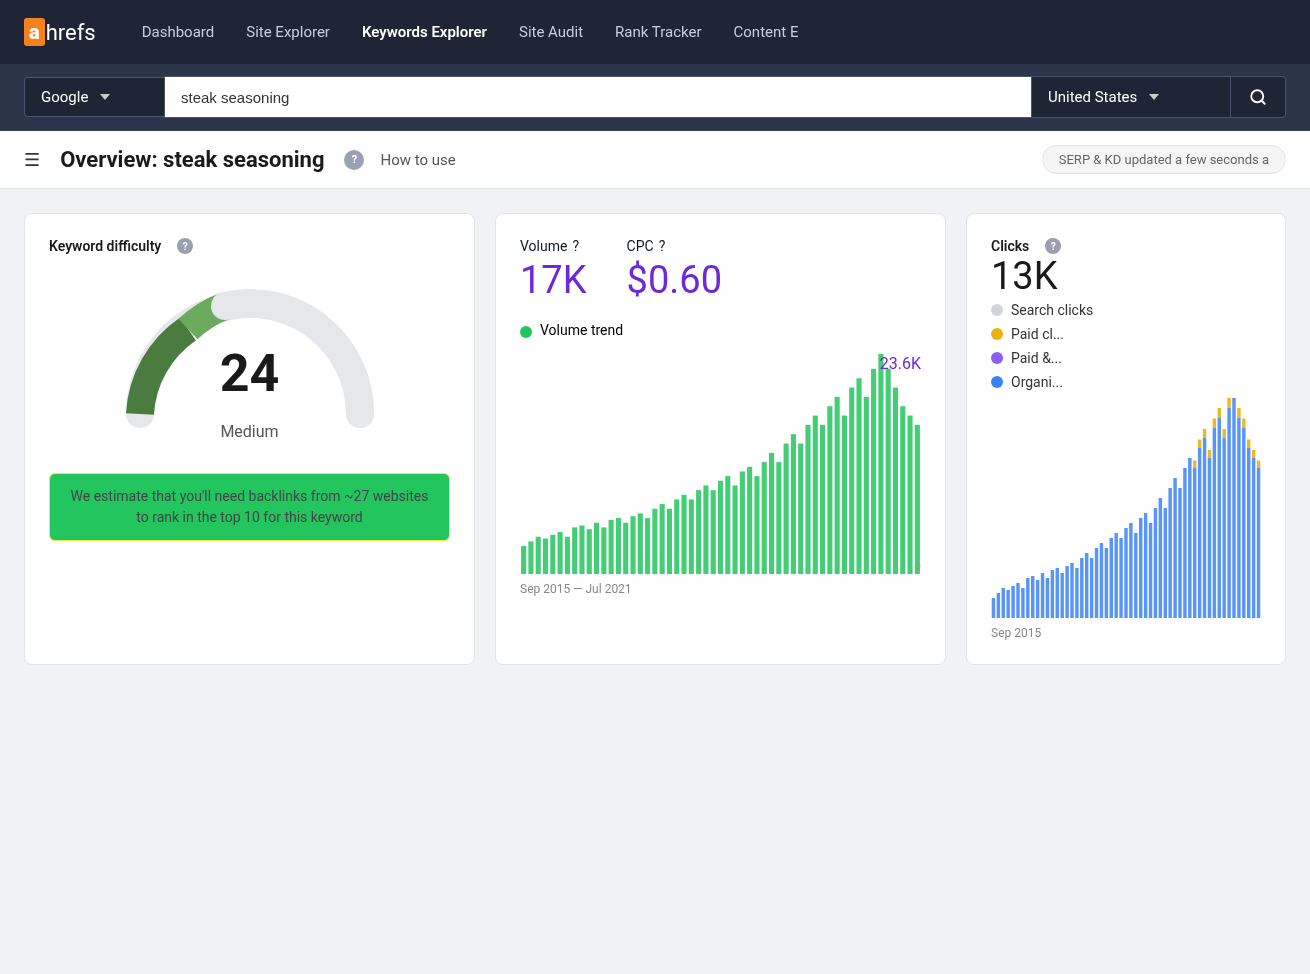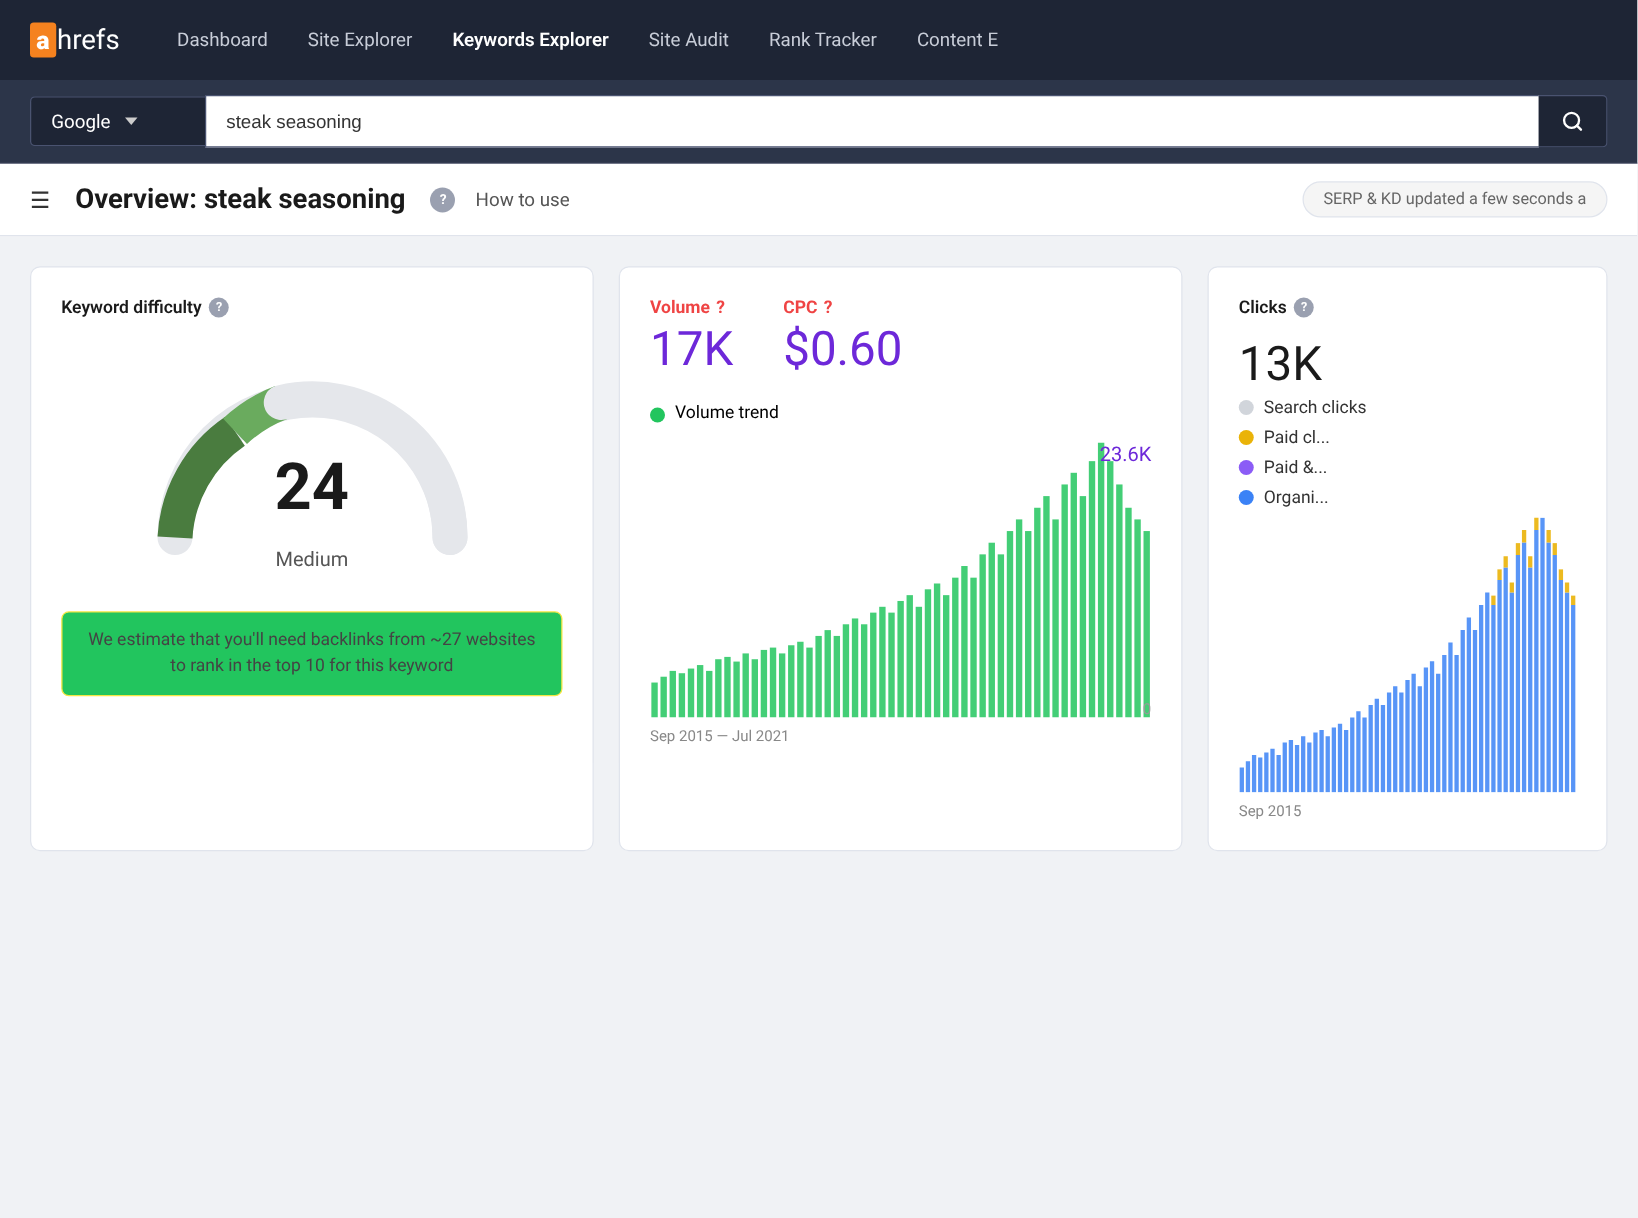--- a/index.html
+++ b/index.html
@@ -178,22 +178,21 @@
       flex: 1;
       min-width: 0;
     }
 
     .card-title {
       font-size: 14px;
       font-weight: 600;
       color: #1a1a1a;
       display: flex;
       align-items: flex-end;
-      gap: 6px;
-      margin-bottom: 16px;
+      gap: 16px;
     }
     .card-title .info-icon {
       width: 16px;
       height: 16px;
       border-radius: 50%;
       background: #9aa0b0;
       color: #fff;
       font-size: 10px;
       font-weight: 700;
       display: inline-flex;
@@ -256,22 +255,22 @@
       max-width: 580px;
     }
     .metrics-top {
       display: flex;
       gap: 40px;
       margin-bottom: 20px;
     }
     .metric-group {}
     .metric-label {
       font-size: 14px;
-      font-weight: 700;
-      color: #ef4444;
+      font-weight: 400;
+      color: #0f172a;
       display: flex;
       align-items: center;
       gap: 5px;
       margin-bottom: 4px;
     }
     .metric-value {
       font-size: 38px;
       font-weight: 400;
       color: #6d28d9;
     }
@@ -378,20 +377,24 @@
     <a class="nav-link">Content E</a>
   </div>
 </nav>
 
 <div class="search-bar">
   <div class="search-engine-select">
     <span>Google</span>
     <span class="chevron-down"></span>
   </div>
   <input class="search-input-field" type="text" value="steak seasoning" style="">
+  <div class="search-country-select">
+    <span>United States</span>
+    <span class="chevron-down"></span>
+  </div>
   <button class="search-btn">
     <svg width="18" height="18" viewBox="0 0 24 24" fill="none" stroke="#fff" stroke-width="2.5" stroke-linecap="round" stroke-linejoin="round">
       <circle cx="11" cy="11" r="8"></circle>
         <line x1="21" y1="21" x2="16.65" y2="16.65"></line>
     </svg>
   </button>
 </div>
 
 <div class="overview-header">
   <span class="hamburger-icon">☰</span>

